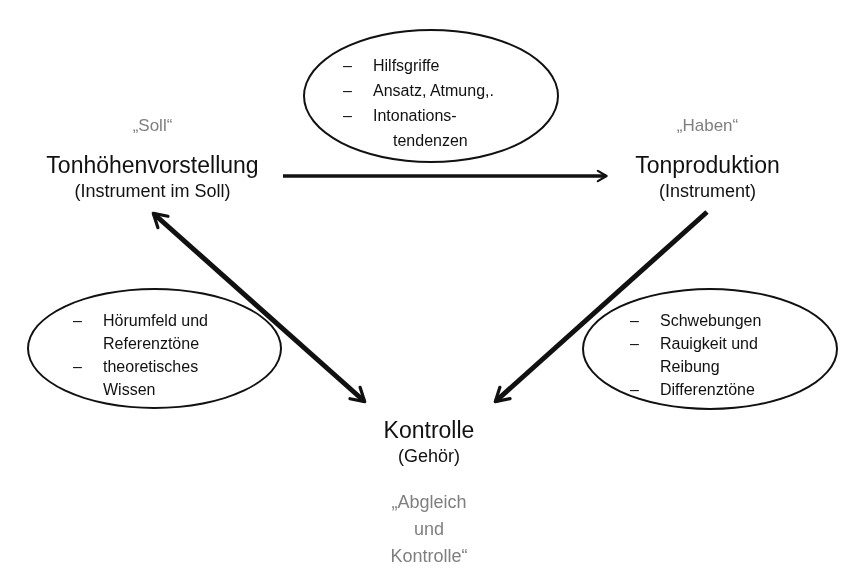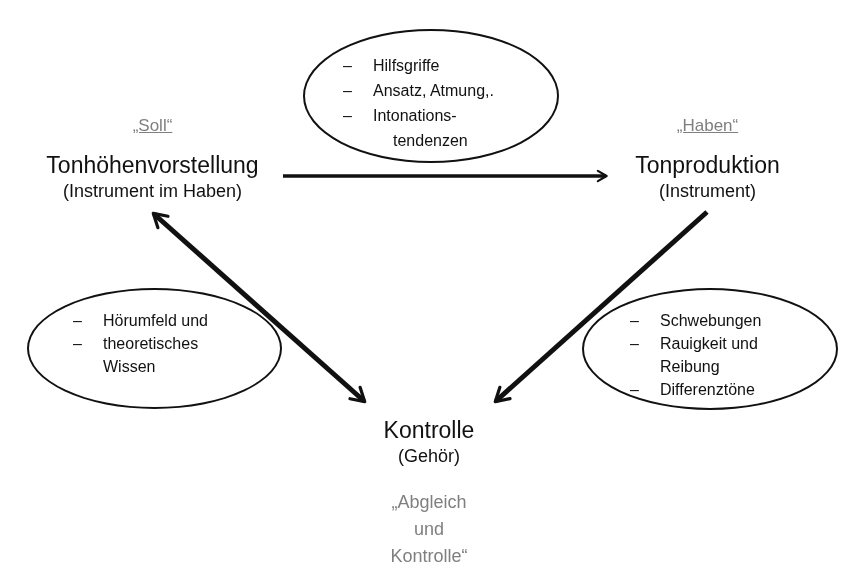--- a/index.html
+++ b/index.html
@@ -42,21 +42,20 @@
   .node { position: absolute; text-align: center; }
   .node-left   { left: 10px;  top: 116px; width: 285px; }
   .node-right  { left: 585px; top: 116px; width: 245px; text-align: center; }
   .node-bottom { left: 329px; top: 415px; width: 200px; }
 
   .quote {
     color: #7f7f7f;
     font-size: 17px;
     line-height: 20px;
     margin-bottom: 14px;
-    text-decoration: underline;
   }
   .node-title {
     font-size: 23px;
     font-weight: normal;
     line-height: 30px;
   }
   .node-subtitle {
     font-size: 18px;
     line-height: 22px;
   }
@@ -103,20 +102,24 @@
     </div>
   </div>
 
   <div class="oval oval-left"></div>
   <div class="blist blist-left">
     <div class="li-row">
       <span class="bullet">–</span>
       <span class="li-text">Hörumfeld und</span>
     </div>
     <div class="li-row">
+      <span class="bullet"></span>
+      <span class="li-text">Referenztöne</span>
+    </div>
+    <div class="li-row">
       <span class="bullet">–</span>
       <span class="li-text">theoretisches</span>
     </div>
     <div class="li-row">
       <span class="bullet"></span>
       <span class="li-text">Wissen</span>
     </div>
   </div>
 
   <div class="oval oval-right"></div>
@@ -135,21 +138,21 @@
     </div>
     <div class="li-row">
       <span class="bullet">–</span>
       <span class="li-text">Differenztöne</span>
     </div>
   </div>
 
   <div class="node node-left">
     <div class="quote">„Soll“</div>
     <div class="node-title">Tonhöhenvorstellung</div>
-    <div class="node-subtitle">(Instrument im Haben)</div>
+    <div class="node-subtitle">(Instrument im Soll)</div>
   </div>
 
   <div class="node node-right">
     <div class="quote">„Haben“</div>
     <div class="node-title">Tonproduktion</div>
     <div class="node-subtitle">(Instrument)</div>
   </div>
 
   <div class="node node-bottom">
     <div class="node-title">Kontrolle</div>

